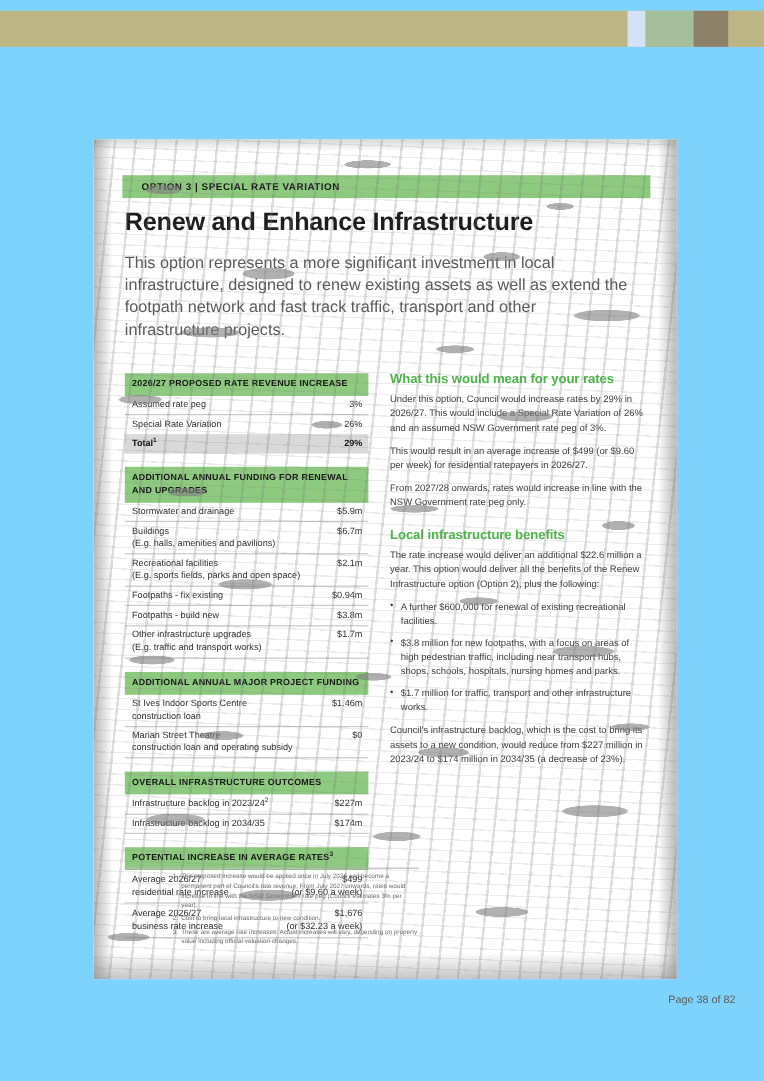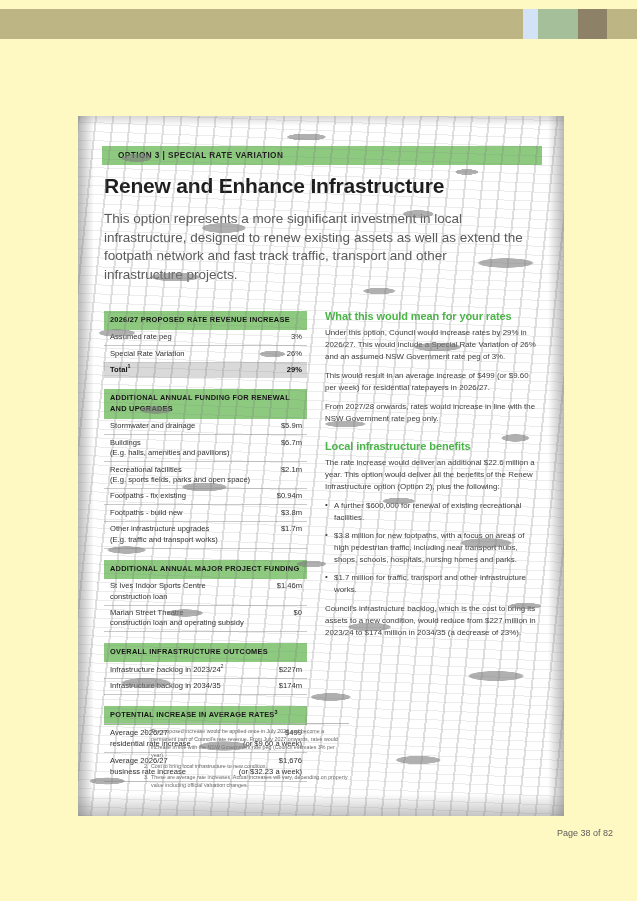--- a/index.html
+++ b/index.html
@@ -8,21 +8,21 @@
     background: #7d7d7d;
     width: 637px;
     height: 901px;
     overflow: hidden;
     font-family: "Liberation Sans", sans-serif;
   }
   #viewport {
     position: relative;
     width: 637px;
     height: 901px;
-    background: #fef9c3;
+    background: #7dd3fc;
   }
 
   
   .topbar {
     position: absolute;
     left: 0; top: 9px;
     width: 637px; height: 30px;
     background: #bdb584;
     display: flex;
     justify-content: flex-end;

